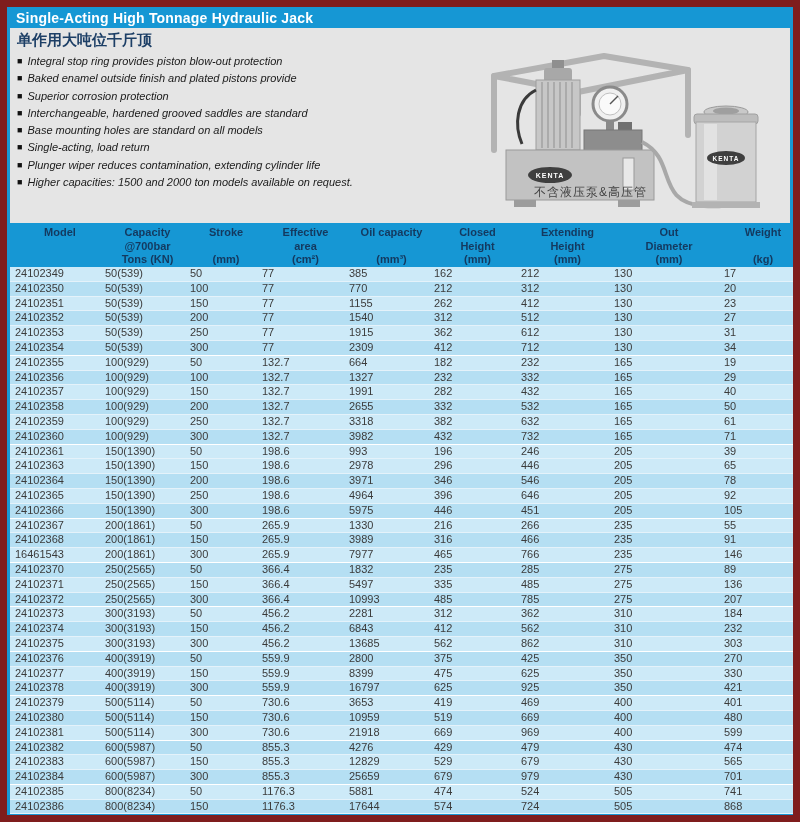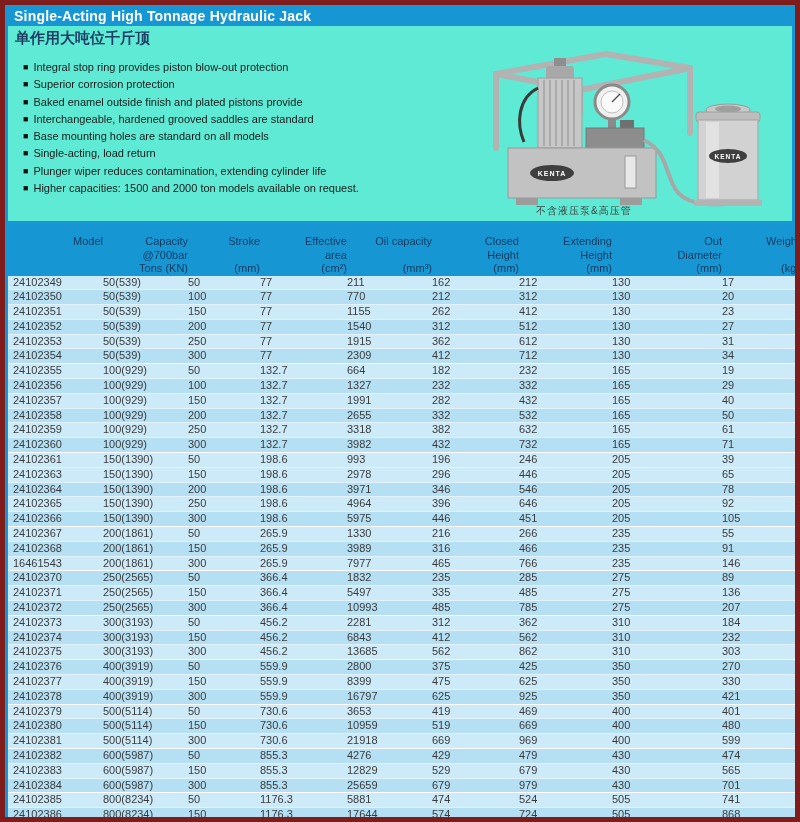--- a/index.html
+++ b/index.html
@@ -1,35 +1,35 @@
 <!DOCTYPE html>
 <html><head>
 <meta charset="utf-8">
 <style>
   html,body{margin:0;padding:0;background:#fff;}
   .page{
     width:800px;height:822px;box-sizing:border-box;position:relative;
-    border:5px solid #7f1d1d;background:#1697d4;
+    border:7px solid #7f1d1d;background:#1697d4;
     padding:0 3px 4px 3px;overflow:hidden;
     font-family:"Liberation Sans",sans-serif;
   }
   .titlebar{
     height:21px;line-height:22px;color:#ffffff;font-weight:bold;
     font-size:14px;padding-left:6px;letter-spacing:.2px;
   }
-  .content{background:#5eead4;height:195px;position:relative;padding-left:44px;}
+  .content{background:#e5e5e5;height:195px;position:relative;padding-left:44px;}
   .subtitle{position:absolute;left:7px;top:3px;font-weight:bold;font-size:15px;color:#1d3f66;}
-  .bullets{position:absolute;left:7px;top:25px;margin:8px;padding:0;list-style:none;width:440px;}
+  .bullets{position:absolute;left:7px;top:25px;margin:0;padding:0;list-style:none;width:440px;font-style:italic;}
   .bullets li{font-size:11px;color:#1a1a1a;line-height:16.3px;white-space:nowrap;}
   .sq{font-size:9px;margin-right:5px;color:#111;display:inline-block;transform:translateY(-1px);}
   .photo{position:absolute;right:2px;top:2px;width:330px;height:192px;}
-  .caption{position:absolute;left:76px;bottom:2px;font-size:10px;color:#444;letter-spacing:1px;}
+  .caption{position:absolute;left:76px;bottom:21px;font-size:12px;color:#444;letter-spacing:1px;}
   table{border-collapse:collapse;table-layout:fixed;width:792px;}
-  th{vertical-align:top;padding:14px 0 0 0;font-weight:normal;font-size:11px;
-     color:#14395f;text-align:right;}
+  th{vertical-align:top;padding:3px 0 0 0;font-weight:bold;font-size:11px;
+     color:#14395f;text-align:center;}
   .hl{height:13.5px;line-height:13.5px;overflow:hidden;}
   th:first-child,td:first-child{padding-left:5px;}
   thead tr{height:44px;}
   tbody td{
     font-size:11px;color:#3b3b3b;height:13.6px;line-height:13.8px;
     padding:0;border-bottom:1px solid #e4f2fa;overflow:hidden;white-space:nowrap;
   }
   tr.r-odd td{background:#cdeaf8;}
   tr.r-even td{background:#b5dff3;}
   tr.group-end td{border-bottom:1px solid #ffffff;}
@@ -39,22 +39,22 @@
 
 <div class="page">
 
   <div class="titlebar">Single-Acting High Tonnage Hydraulic Jack</div>
 
   <div class="content">
     <div class="subtitle">单作用大吨位千斤顶</div>
 
     <ul class="bullets">
       <li><span class="sq">■</span><span>Integral stop ring provides piston blow-out protection</span></li>
+      <li><span class="sq">■</span><span>Baked enamel outside finish and plated pistons provide</span></li>
       <li><span class="sq">■</span><span>Superior corrosion protection</span></li>
-      <li><span class="sq">■</span><span>Baked enamel outside finish and plated pistons provide</span></li>
       <li><span class="sq">■</span><span>Interchangeable, hardened grooved saddles are standard</span></li>
       <li><span class="sq">■</span><span>Base mounting holes are standard on all models</span></li>
       <li><span class="sq">■</span><span>Single-acting, load return</span></li>
       <li><span class="sq">■</span><span>Plunger wiper reduces contamination, extending cylinder life</span></li>
       <li><span class="sq">■</span><span>Higher capacities: 1500 and 2000 ton models available on request.</span></li>
     </ul>
 
     <div class="photo">
       <svg width="330" height="192" viewBox="0 0 330 192">
 
@@ -177,21 +177,21 @@
             <div class="hl">(kg)</div>
           </th>
       </tr>
     </thead>
     <tbody>
         <tr class="r-odd">
     <td>24102349</td>
     <td>50(539)</td>
     <td>50</td>
     <td>77</td>
-    <td>211</td>
+    <td>385</td>
     <td>162</td>
     <td>212</td>
     <td>130</td>
     <td>17</td>
   </tr>
         <tr class="r-even">
     <td>24102350</td>
     <td>50(539)</td>
     <td>100</td>
     <td>77</td>

